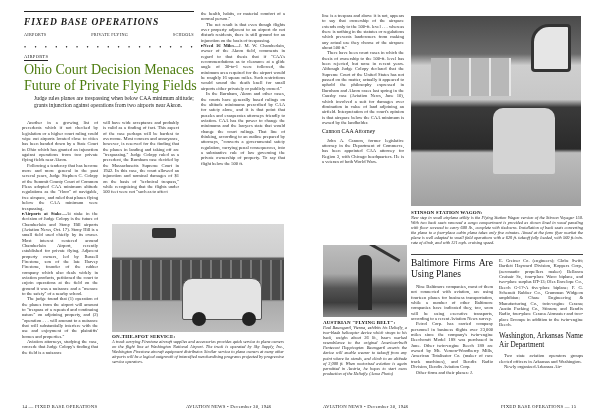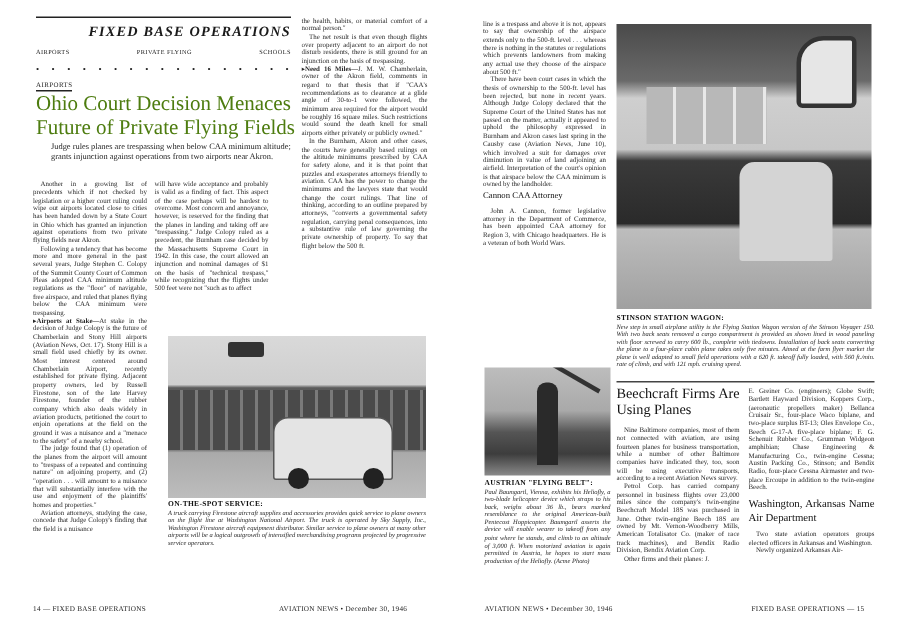--- a/index.html
+++ b/index.html
@@ -6,21 +6,21 @@
   html, body { width: 602px; height: 420px; background: #ffffff; overflow: hidden; }
   body { font-family: "Liberation Serif", serif; color: #1a1a1a; position: relative; }
   .page { position: absolute; top: 0; width: 301px; height: 420px; }
   .page.left { left: 0; }
   .page.right { left: 301px; }
   .col { position: absolute; font-size: 4.6px; line-height: 5.35px; text-align: justify; color: #2a2a2a; }
   .col p { text-indent: 5px; }
   .col p.noind { text-indent: 0; }
   .runin { font-weight: bold; }
   .hr-top { position: absolute; left: 24px; top: 11px; width: 170px; border-top: 1.5px solid #222; }
-  .sec-title { position: absolute; left: 24px; top: 17px; width: 170px; text-align: right; font-style: italic; font-weight: bold; font-size: 9.5px; letter-spacing: 0.8px; color: #1a1a1a; }
+  .sec-title { position: absolute; left: 24px; top: 17px; width: 170px; text-align: left; font-style: italic; font-weight: bold; font-size: 9.5px; letter-spacing: 0.8px; color: #1a1a1a; }
   .sec-tabs { position: absolute; left: 24px; top: 32px; width: 170px; display: flex; justify-content: space-between; font-size: 4.2px; letter-spacing: 0.3px; color: #222; }
   .dots { position: absolute; left: 24px; top: 44px; width: 170px; font-size: 6px; letter-spacing: 3.4px; overflow: hidden; white-space: nowrap; color: #222; }
   .kicker { position: absolute; left: 24px; top: 54px; font-size: 4.6px; letter-spacing: 0.3px; border-bottom: 0.8px solid #222; padding-bottom: 1px; color: #222; }
   .headline { position: absolute; left: 24px; top: 62px; width: 175px; font-size: 14px; line-height: 15.5px; color: #4d7c0f; }
   .deck { position: absolute; left: 34px; top: 95px; width: 160px; font-size: 5.6px; line-height: 6.6px; color: #222; }
   .photo { position: absolute; background: #555; overflow: hidden; }
   .caption-title { font-weight: bold; font-size: 5px; letter-spacing: 0.2px; color: #111; }
   .caption-body { font-style: italic; font-size: 4.3px; line-height: 5.1px; text-align: justify; color: #222; }
   .folio { position: absolute; top: 404px; font-size: 4.8px; letter-spacing: 0.2px; color: #222; }
   .h2 { font-size: 9.5px; line-height: 11px; color: #111; }
@@ -101,21 +101,21 @@
     <div style="position:absolute; left:82px; top:92px; width:62px; height:66px; background:#d4d4d4; border-radius:10px 10px 2px 2px;"></div>
     <div style="position:absolute; left:120px; top:8px; width:40px; height:48px; background:#e6e6e6; border-radius:18px 4px 4px 4px; border:3px solid #333;"></div>
   </div>
   <div style="position:absolute; left:110px; top:210px; width:172px;">
     <div class="caption-title">STINSON STATION WAGON:</div>
     <div class="caption-body">New step in small airplane utility is the Flying Station Wagon version of the Stinson Voyager 150. With two back seats removed a cargo compartment is provided as shown lined in wood paneling with floor screwed to carry 600 lb., complete with tiedowns. Installation of back seats converting the plane to a four-place cabin plane takes only five minutes. Aimed at the farm flyer market the plane is well adapted to small field operations with a 620 ft. takeoff fully loaded, with 560 ft./min. rate of climb, and with 121 mph. cruising speed.</div>
   </div>
   <div class="rule" style="left:110px; top:254px; width:172px;"></div>
 
   <div class="col" style="left:110px; top:258px; width:82px; height:145px; overflow:hidden;">
-    <div class="h2" style="margin-bottom:4px;">Beechcraft Firms Are Using Planes</div>
+    <div class="h2" style="margin-bottom:4px;">Baltimore Firms Are Using Planes</div>
     <p>Nine Baltimore companies, most of them not connected with aviation, are using fourteen planes for business transportation, while a number of other Baltimore companies have indicated they, too, soon will be using executive transports, according to a recent Aviation News survey.</p>
     <p>Petrol Corp. has carried company personnel in business flights over 23,000 miles since the company's twin-engine Beechcraft Model 18S was purchased in June. Other twin-engine Beech 18S are owned by Mt. Vernon-Woodberry Mills, American Totalisator Co. (maker of race track machines), and Bendix Radio Division, Bendix Aviation Corp.</p>
     <p>Other firms and their planes: J.</p>
   </div>
 
   <div class="col" style="left:198px; top:258px; width:84px; height:145px; overflow:hidden;">
     <p class="noind">E. Greiner Co. (engineers); Globe Swift; Bartlett Hayward Division, Koppers Corp., (aeronautic propellers maker) Bellanca Cruisair Sr., four-place Waco biplane, and two-place surplus BT-13; Oles Envelope Co., Beech G-17-A five-place biplane; F. G. Schenuit Rubber Co., Grumman Widgeon amphibian; Chase Engineering &amp; Manufacturing Co., twin-engine Cessna; Austin Packing Co., Stinson; and Bendix Radio, four-place Cessna Airmaster and two-place Ercoupe in addition to the twin-engine Beech.</p>
     <div class="h2" style="font-size:7.2px; line-height:9px; margin:5px 0 3px 0;">Washington, Arkansas Name Air Department</div>
     <p>Two state aviation operators groups elected officers in Arkansas and Washington.</p>
     <p>Newly organized Arkansas Air-</p>

